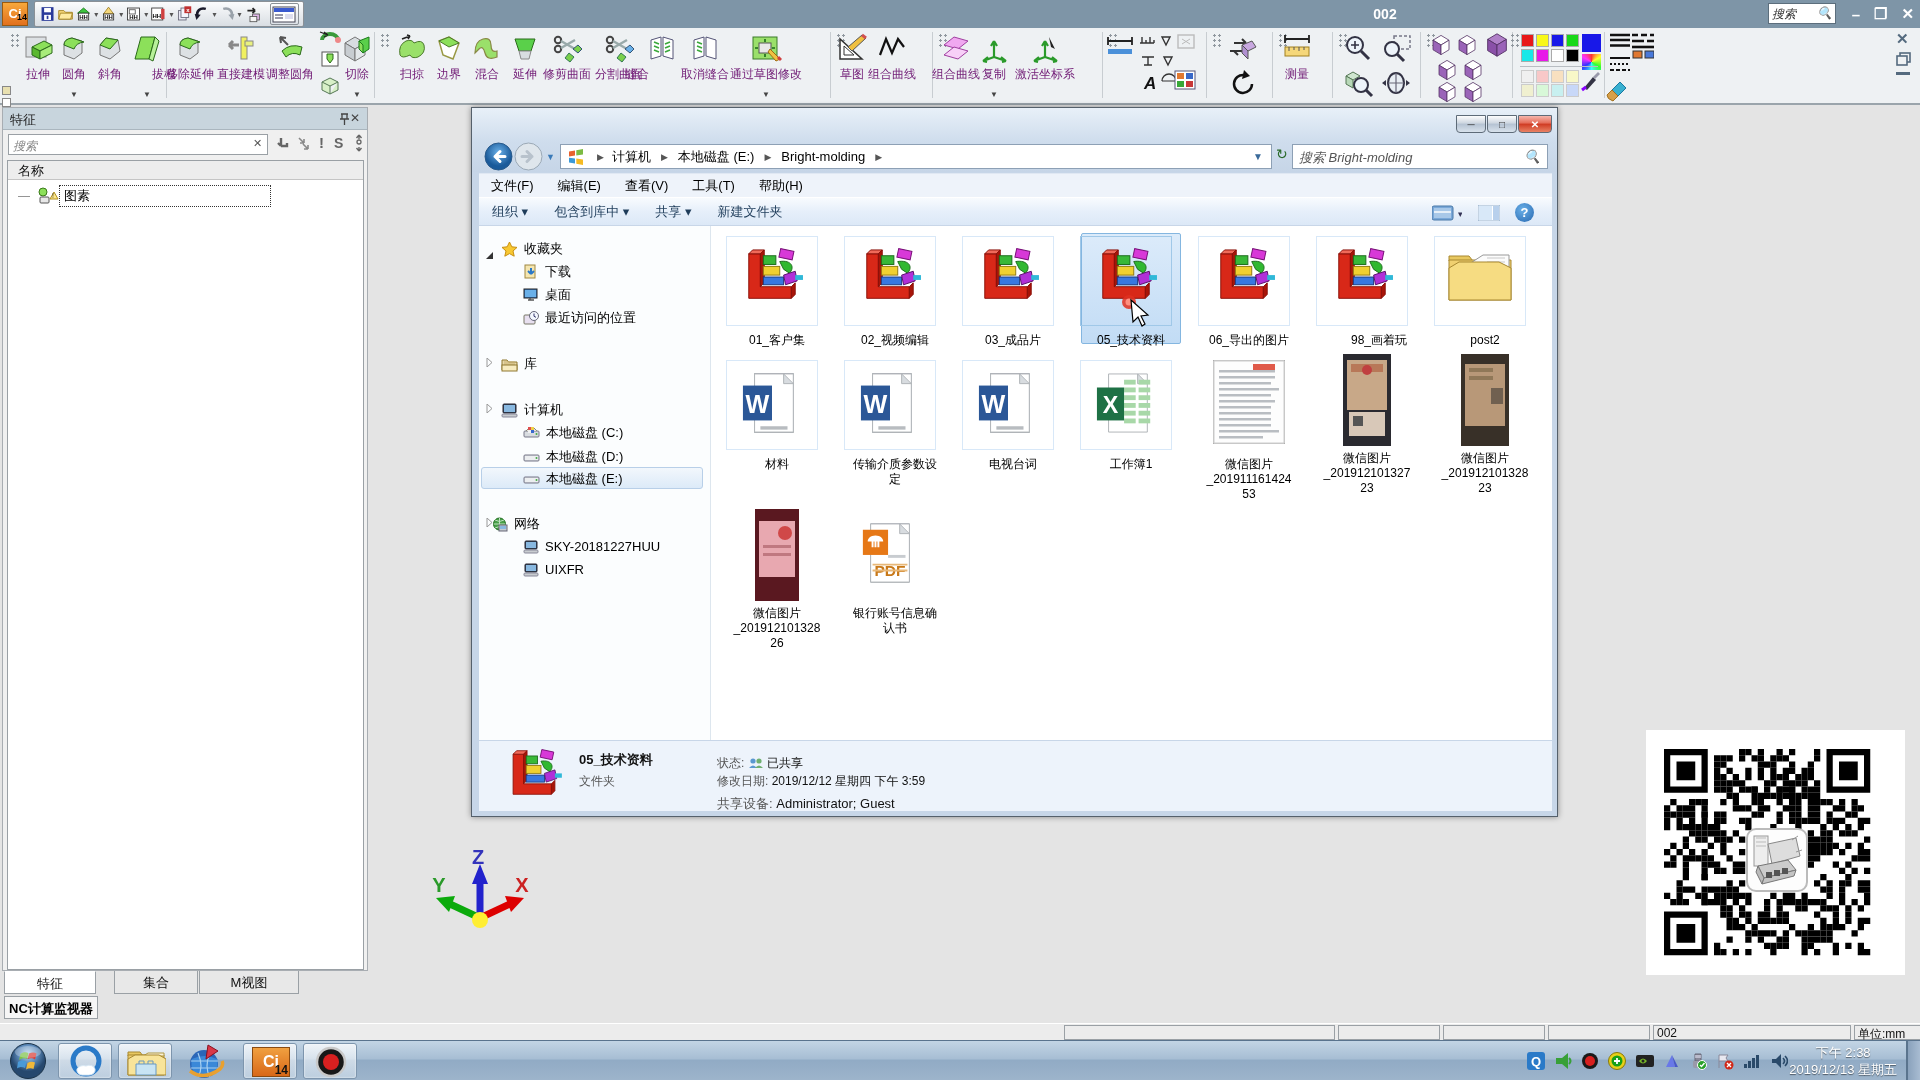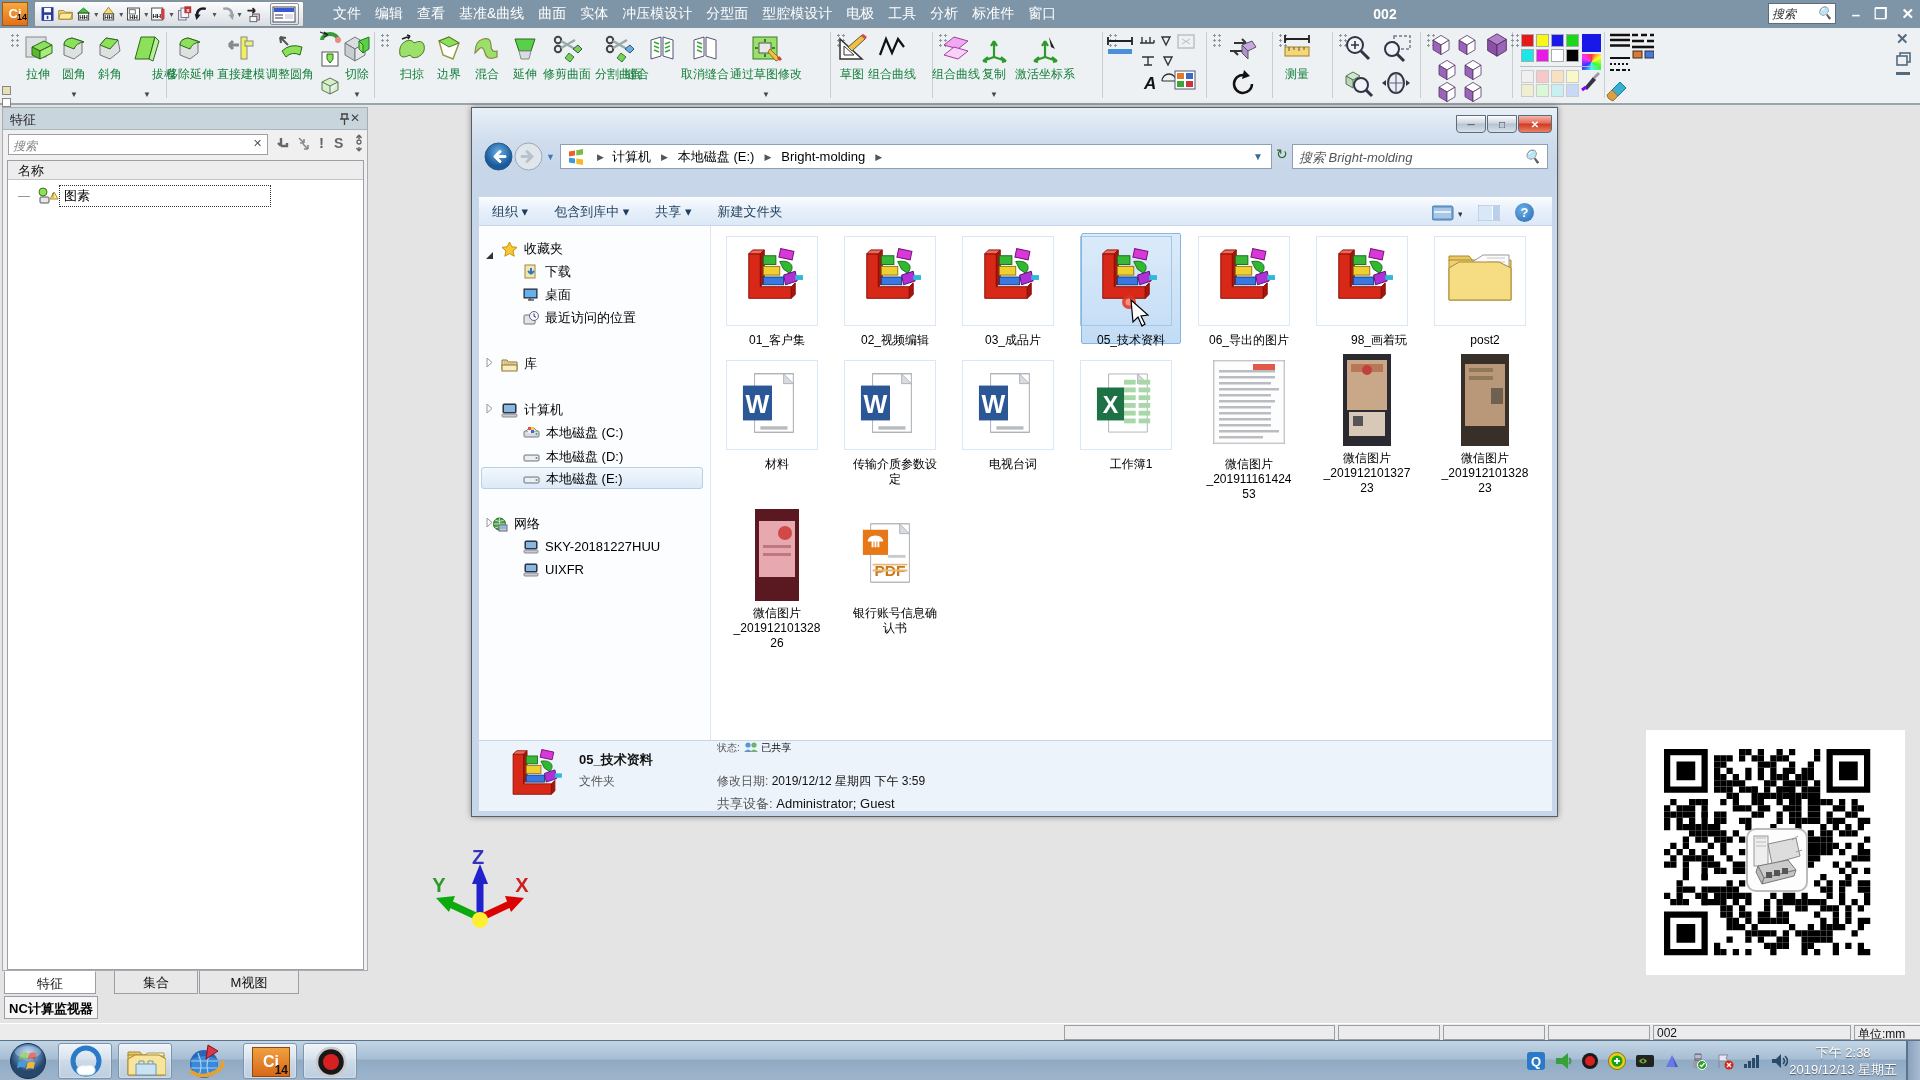--- a/index.html
+++ b/index.html
@@ -17,21 +17,21 @@
 .menus span { padding:0 7px; }
 #wintitle { position:absolute; left:1330px; top:0; width:110px; height:28px; text-align:center; line-height:28px; color:#fff; font-weight:bold; font-size:14px; }
 #tsearch { position:absolute; right:84px; top:3px; width:68px; height:21px; background:#fff; border:1px solid #5c6e7c; font-style:italic; font-size:12px; color:#333; padding:2px 3px; }
 #tsearch .mag { position:absolute; right:3px; top:2px; }
 .winbtns { position:absolute; right:6px; top:0; height:28px; display:flex; align-items:center; gap:14px; color:#fff; font-size:15px; font-weight:bold; }
 
 #toolbar { position:absolute; left:0; top:28px; width:1920px; height:77px; background:#eef1f3; border-bottom:2px solid #9aa4ab; }
 .tsep { position:absolute; top:4px; width:1px; height:66px; background:#c8cdd1; }
 .dots { position:absolute; width:10px; height:14px; top:5px; background-image:radial-gradient(circle,#8f979e 1px,transparent 1.2px); background-size:5px 5px; }
 .ticon { position:absolute; width:32px; height:30px; top:5px; }
-.tlabel { position:absolute; top:38px; font-size:12px; color:#15803d; white-space:nowrap; transform:translateX(-50%); }
+.tlabel { position:absolute; top:38px; font-size:12px; color:#701a75; white-space:nowrap; transform:translateX(-50%); }
 .tdrop { position:absolute; top:62px; font-size:8px; color:#444; transform:translateX(-50%); }
 
 #leftpanel { position:absolute; left:2px; top:107px; width:366px; height:864px; background:#f0f0f0; border:1px solid #a8adb2; }
 #lp-head { position:absolute; left:0; top:0; width:364px; height:22px; background:#c8d5dd; border-bottom:1px solid #aab6be; font-size:13px; color:#222; padding:3px 0 0 7px; }
 #lp-x { position:absolute; right:7px; top:4px; color:#444; font-size:12px; }
 #lp-search { position:absolute; left:5px; top:26px; width:260px; height:21px; background:#fff; border:1px solid #9aa0a5; font-size:12px; font-style:italic; color:#888; padding:3px 4px; }
 #lp-sx { position:absolute; left:250px; top:29px; color:#555; font-size:11px; }
 #lp-body { position:absolute; left:4px; top:52px; width:357px; height:810px; background:#fff; border:1px solid #9aa0a5; }
 #lp-name { height:19px; background:#ededed; border-bottom:1px solid #c5c5c5; font-size:13px; padding:1px 0 0 10px; color:#111; }
 #lp-item { position:absolute; left:3px; top:24px; display:flex; align-items:center; }
@@ -134,36 +134,20 @@
       </svg>
       <span style="margin-left:8px; width:34px; height:22px; background:linear-gradient(#fefefe,#dde2e8); border:1px solid #8a9096; border-radius:2px; display:inline-flex; align-items:center; justify-content:center;">
         <svg width="24" height="17" viewBox="0 0 24 17">
           <rect x="1" y="1" width="22" height="15" fill="#fff" stroke="#445"></rect>
           <rect x="2" y="2" width="20" height="4" fill="#3a5ad0"></rect>
           <rect x="3" y="8" width="8" height="2" fill="#99a"></rect>
           <rect x="3" y="11" width="8" height="2" fill="#99a"></rect>
           <rect x="13" y="8" width="8" height="5" fill="#dde"></rect>
         </svg>
       </span>
-    </div>
-  <div class="menus" id="menubar">
-      <span>文件</span>
-      <span>编辑</span>
-      <span>查看</span>
-      <span>基准&amp;曲线</span>
-      <span>曲面</span>
-      <span>实体</span>
-      <span>冲压模设计</span>
-      <span>分型面</span>
-      <span>型腔模设计</span>
-      <span>电极</span>
-      <span>工具</span>
-      <span>分析</span>
-      <span>标准件</span>
-      <span>窗口</span>
     </div>
   <div id="wintitle">002</div>
   <div id="tsearch">搜索<span class="mag">🔍</span></div>
   <div class="winbtns">
       <span>–</span>
       <span>❐</span>
       <span>✕</span>
     </div>
 </div>
 
@@ -579,20 +563,27 @@
       <span style="color:#555; margin:0 10px; font-size:9px;">▶</span>
         <span>本地磁盘 (E:)</span>
       <span style="color:#555; margin:0 10px; font-size:9px;">▶</span>
         <span>Bright-molding</span>
       <span style="color:#555; margin:0 10px; font-size:9px;">▶</span>
       <span style="position:absolute; right:8px; color:#3a6a9a; font-size:10px;">▼</span>
     </div>
     <div style="position:absolute; left:804px; top:5px; color:#2a6a2a; font-size:14px;">↻</div>
     <div id="ex-searchbox">搜索 Bright-molding<span style="position:absolute; right:6px; top:4px;">🔍</span></div>
   </div>
+  <div id="ex-menu">
+      <span>文件(F)</span>
+      <span>编辑(E)</span>
+      <span>查看(V)</span>
+      <span>工具(T)</span>
+      <span>帮助(H)</span>
+    </div>
   <div id="ex-cmd">
       <span class="c">组织 ▾</span>
       <span class="c">包含到库中 ▾</span>
       <span class="c">共享 ▾</span>
       <span class="c">新建文件夹</span>
       <svg class="abs" style="right:90px; top:7px;" width="30" height="16" viewBox="0 0 30 16">
         <rect x="0" y="1" width="21" height="14" rx="2" fill="#7aa8d8" stroke="#4878a8"></rect>
         <rect x="2" y="3" width="17" height="10" fill="#a8c8e8"></rect>
         <rect x="2" y="6" width="17" height="2" fill="#fff" opacity="0.7"></rect>
         <text x="26" y="12" font-size="9" fill="#335">▾</text>
@@ -1045,21 +1036,21 @@
           <rect x="23" y="8" width="13" height="9" fill="#38b838" stroke="#1a6a1a"></rect>
           <rect x="23" y="19" width="17" height="9" fill="#f0d030" stroke="#907810"></rect>
           <rect x="23" y="30" width="21" height="8" fill="#3878e0" stroke="#1a3a80"></rect>
           <rect x="40" y="2" width="14" height="9" fill="#d838d8" stroke="#771077" transform="rotate(12 47 6)"></rect>
           <path d="M40 14 C52 12 56 20 50 26 L44 22 Z" fill="#30b830" stroke="#1a6a1a"></path>
           <path d="M44 28 L56 24 L58 34 L46 38 Z" fill="#b030d8" stroke="#58106a"></path>
           <rect x="56" y="28" width="8" height="5" fill="#30b8d8"></rect>
         </svg></div>
       <div class="abs" style="left:100px; top:10px; font-size:13px; font-weight:bold; color:#111;">05_技术资料</div>
       <div class="abs" style="left:100px; top:32px; font-size:12px; color:#555;">文件夹</div>
-      <div class="abs" style="left:238px; top:0; font-size:10px; color:#555;">状态: <svg width="16" height="12" viewBox="0 0 16 12" style="vertical-align:-2px">
+      <div class="abs" style="left:238px; top:14px; font-size:12px; color:#555;">状态: <svg width="16" height="12" viewBox="0 0 16 12" style="vertical-align:-2px">
           <circle cx="5" cy="4" r="2.6" fill="#5a98d0"></circle>
           <path d="M1 11 q4 -5 8 0 Z" fill="#5a98d0"></path>
           <circle cx="11" cy="4" r="2.6" fill="#70b070"></circle>
           <path d="M7 11 q4 -5 8 0 Z" fill="#70b070"></path>
         </svg> <span style="color:#111">已共享</span></div>
       <div class="abs" style="left:238px; top:32px; font-size:12px; color:#555;">修改日期: <span style="color:#111">2019/12/12 星期四 下午 3:59</span></div>
       <div class="abs" style="left:238px; top:54px; font-size:13px; color:#555;">共享设备: <span style="color:#111">Administrator; Guest</span></div>
     </div>
 </div>
 

